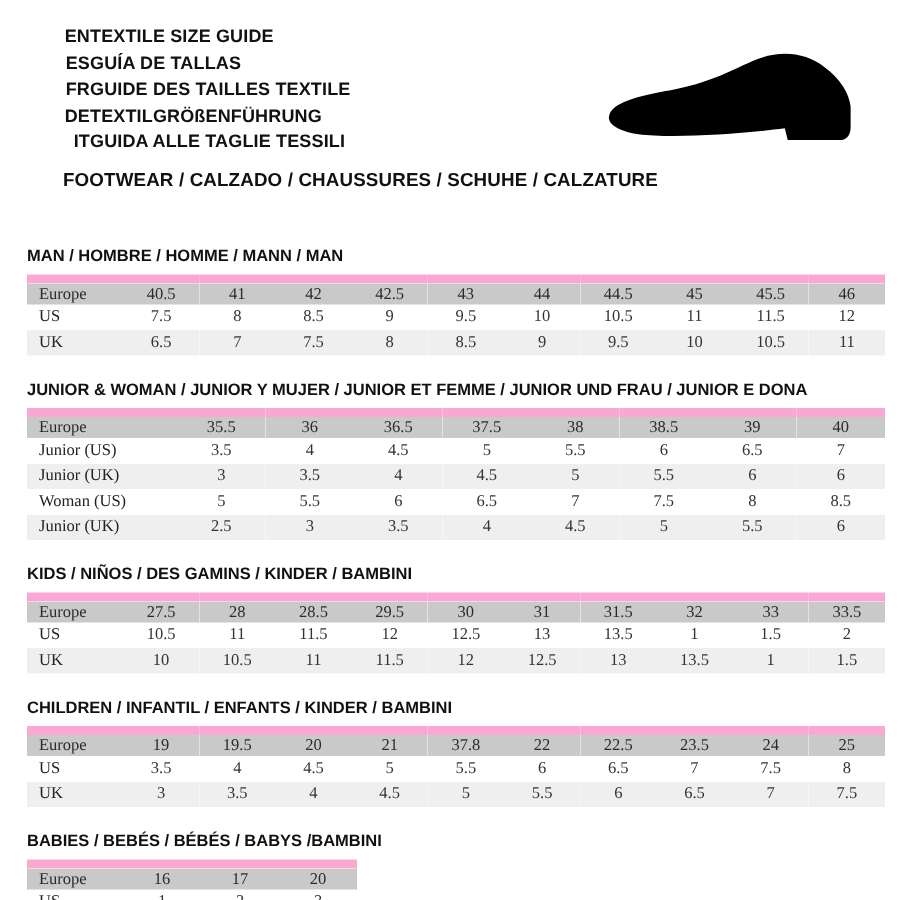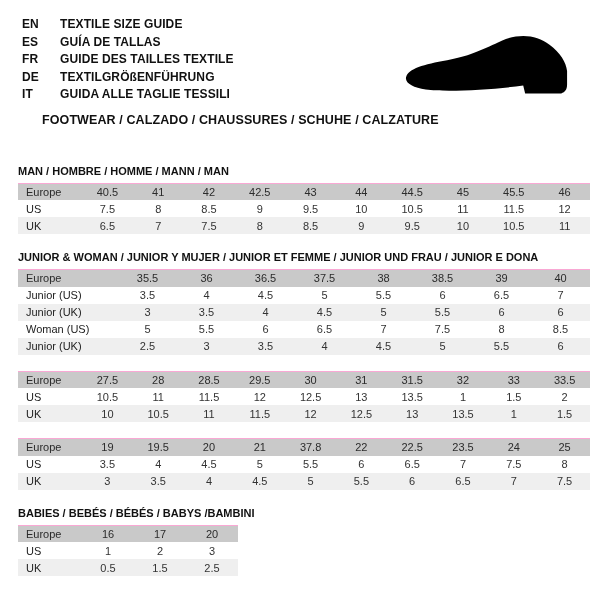--- a/index.html
+++ b/index.html
@@ -7,30 +7,30 @@
   body {
     width: 600px; height: 600px;
     background: #ffffff;
     font-family: "Liberation Sans", sans-serif;
     color: #111;
   }
   .page { position: relative; width: 600px; height: 600px; overflow: hidden; background: #fff; }
 
   
   .header { padding: 16px 0 0 22px; }
-  .lang-row { display: flex; line-height: 17.5px; font-weight: bold; font-size: 12px; letter-spacing: 0.1px; }
+  .lang-row { display: flex; line-height: 17.5px; font-weight: bold; font-size: 12px; letter-spacing: 0.1px; text-align: right; }
   .lang-code { width: 38px; flex: 0 0 38px; }
   .category-title { margin-top: 9px; font-weight: bold; font-size: 12.5px; letter-spacing: 0.1px; padding-left: 20px; }
   .shoe-wrap { position: absolute; top: 30px; right: 10px; width: 196px; height: 78px; }
 
   
   .tables { padding-left: 18px; margin-top: 37px; }
   .section { margin-bottom: 13px; margin-top: 16px; }
   .section-title { font-size: 11px; font-weight: bold; line-height: 14px; margin: 0 0 5px 0; }
-  table.size-table { border-collapse: collapse; table-layout: fixed; font-size: 11px; color: #333; border-top: 1px solid #f9a8d4; }
+  table.size-table { border-collapse: collapse; table-layout: fixed; font-size: 11px; color: #333; border-top: 6px solid #f9a8d4; font-family: Liberation Serif, serif; }
   table.size-table td { height: 17px; padding: 0; text-align: center; overflow: hidden; white-space: nowrap; }
   table.size-table td.row-label { text-align: left; padding-left: 8px; color: #222; }
   table.size-table tr:first-child { background: #c9c9c9; }
   table.size-table tr:first-child td { color: #2b2b2b; }
   table.size-table tr:nth-child(odd):not(:first-child) { background: #efefef; }
 </style>
 </head>
 <body>
 
 <div class="page">
@@ -194,20 +194,21 @@
               <td class="size-cell">4</td>
               <td class="size-cell">4.5</td>
               <td class="size-cell">5</td>
               <td class="size-cell">5.5</td>
               <td class="size-cell">6</td>
             </tr>
           </tbody>
         </table>
       </div>
       <div class="section">
+        <div class="section-title">KIDS / NIÑOS / DES GAMINS / KINDER / BAMBINI</div>
         <table class="size-table" style="width: 572px;">
           <colgroup>
             <col style="width: 64px;">
             <col>
             <col>
             <col>
             <col>
             <col>
             <col>
             <col>
@@ -252,20 +253,21 @@
               <td class="size-cell">12.5</td>
               <td class="size-cell">13</td>
               <td class="size-cell">13.5</td>
               <td class="size-cell">1</td>
               <td class="size-cell">1.5</td>
             </tr>
           </tbody>
         </table>
       </div>
       <div class="section">
+        <div class="section-title">CHILDREN / INFANTIL / ENFANTS / KINDER / BAMBINI</div>
         <table class="size-table" style="width: 572px;">
           <colgroup>
             <col style="width: 64px;">
             <col>
             <col>
             <col>
             <col>
             <col>
             <col>
             <col>

